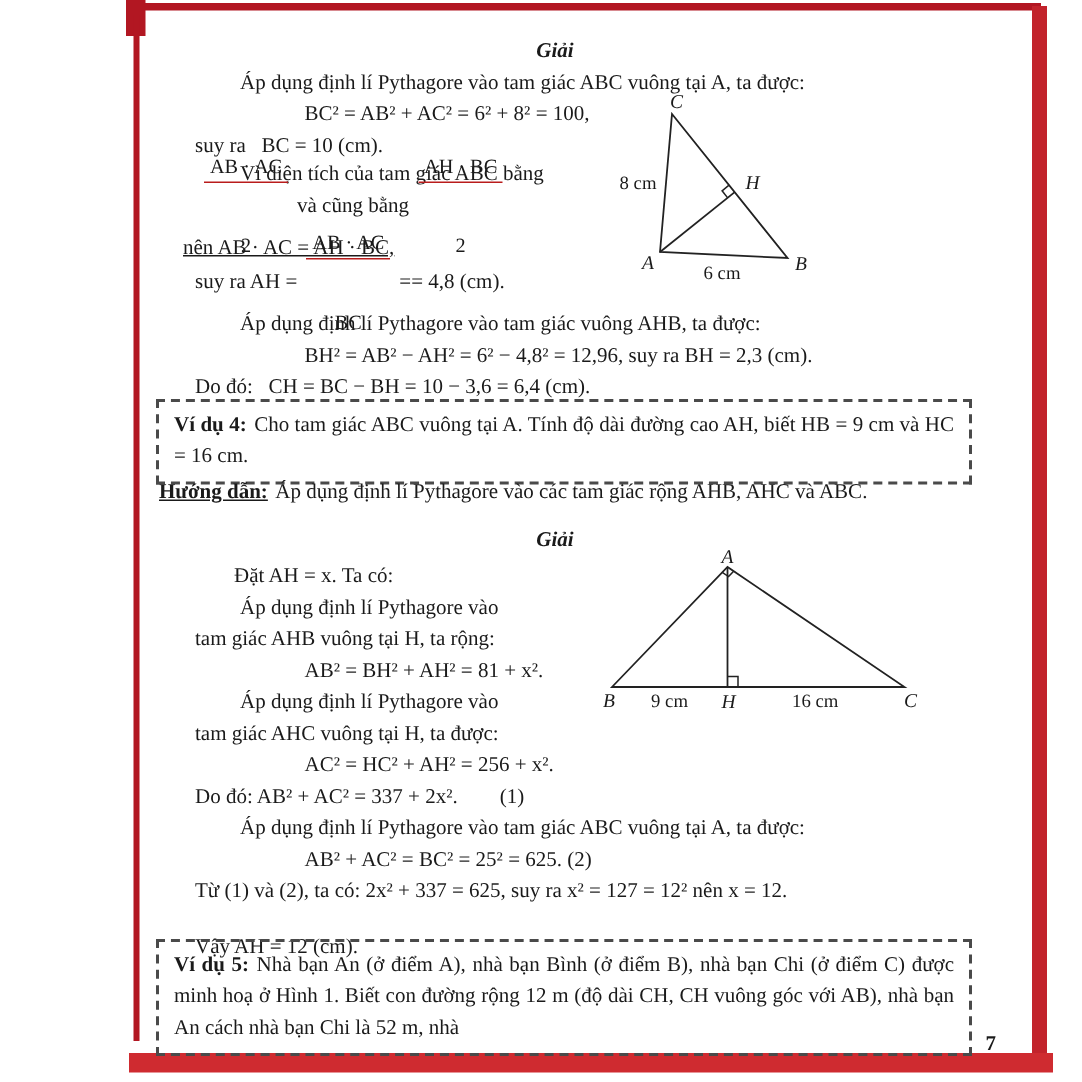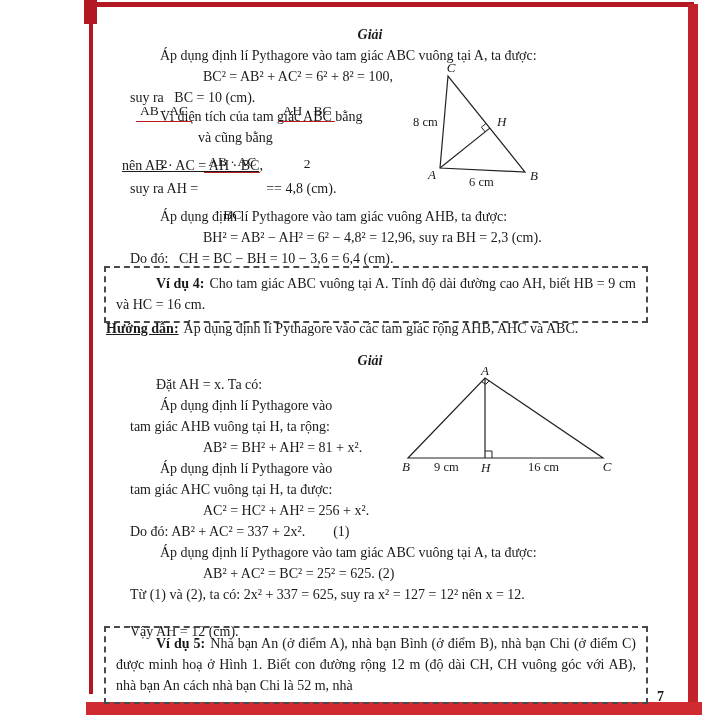--- a/index.html
+++ b/index.html
@@ -16,21 +16,21 @@
   .frac-line { position:absolute; display:flex; align-items:center; height:38px; }
   .frac-line > span { white-space:pre; }
   .frac { display:inline-block; text-align:center; margin:0 6px; font-size:13.5px; line-height:1.25; }
   .frac .num { display:block; padding:0 4px 1px; border-bottom:1px solid #b91c1c; }
   .frac .den { display:block; padding-top:1px; }
   .box { position:absolute; left:104px; width:544px; border:2px dashed #4a4a4a;
          padding:5px 10px 6px 10px; line-height:21px; text-align:justify; }
   .bold { font-weight:bold; }
   .guide-p { position:absolute; left:106px; width:540px; line-height:21px; }
   .guide-label { font-weight:bold; text-decoration:underline; margin-right:5px; }
-  .label-gap { margin-right:5px;margin-left:40px; }
+  .label-gap { margin-right:5px; }
   .fig { position:absolute; }
   svg text { font-family:"Liberation Serif","DejaVu Serif",serif; fill:#1a1a1a; }
   .vlabel { font-style:italic; font-size:13px; }
   .mlabel { font-size:12.5px; }
   .pagenum { position:absolute; font-weight:bold; }
 </style>
 </head>
 <body>
 
 <div class="edge" style="left:84px;top:0;width:13px;height:24px;background:#b21722;"></div>

